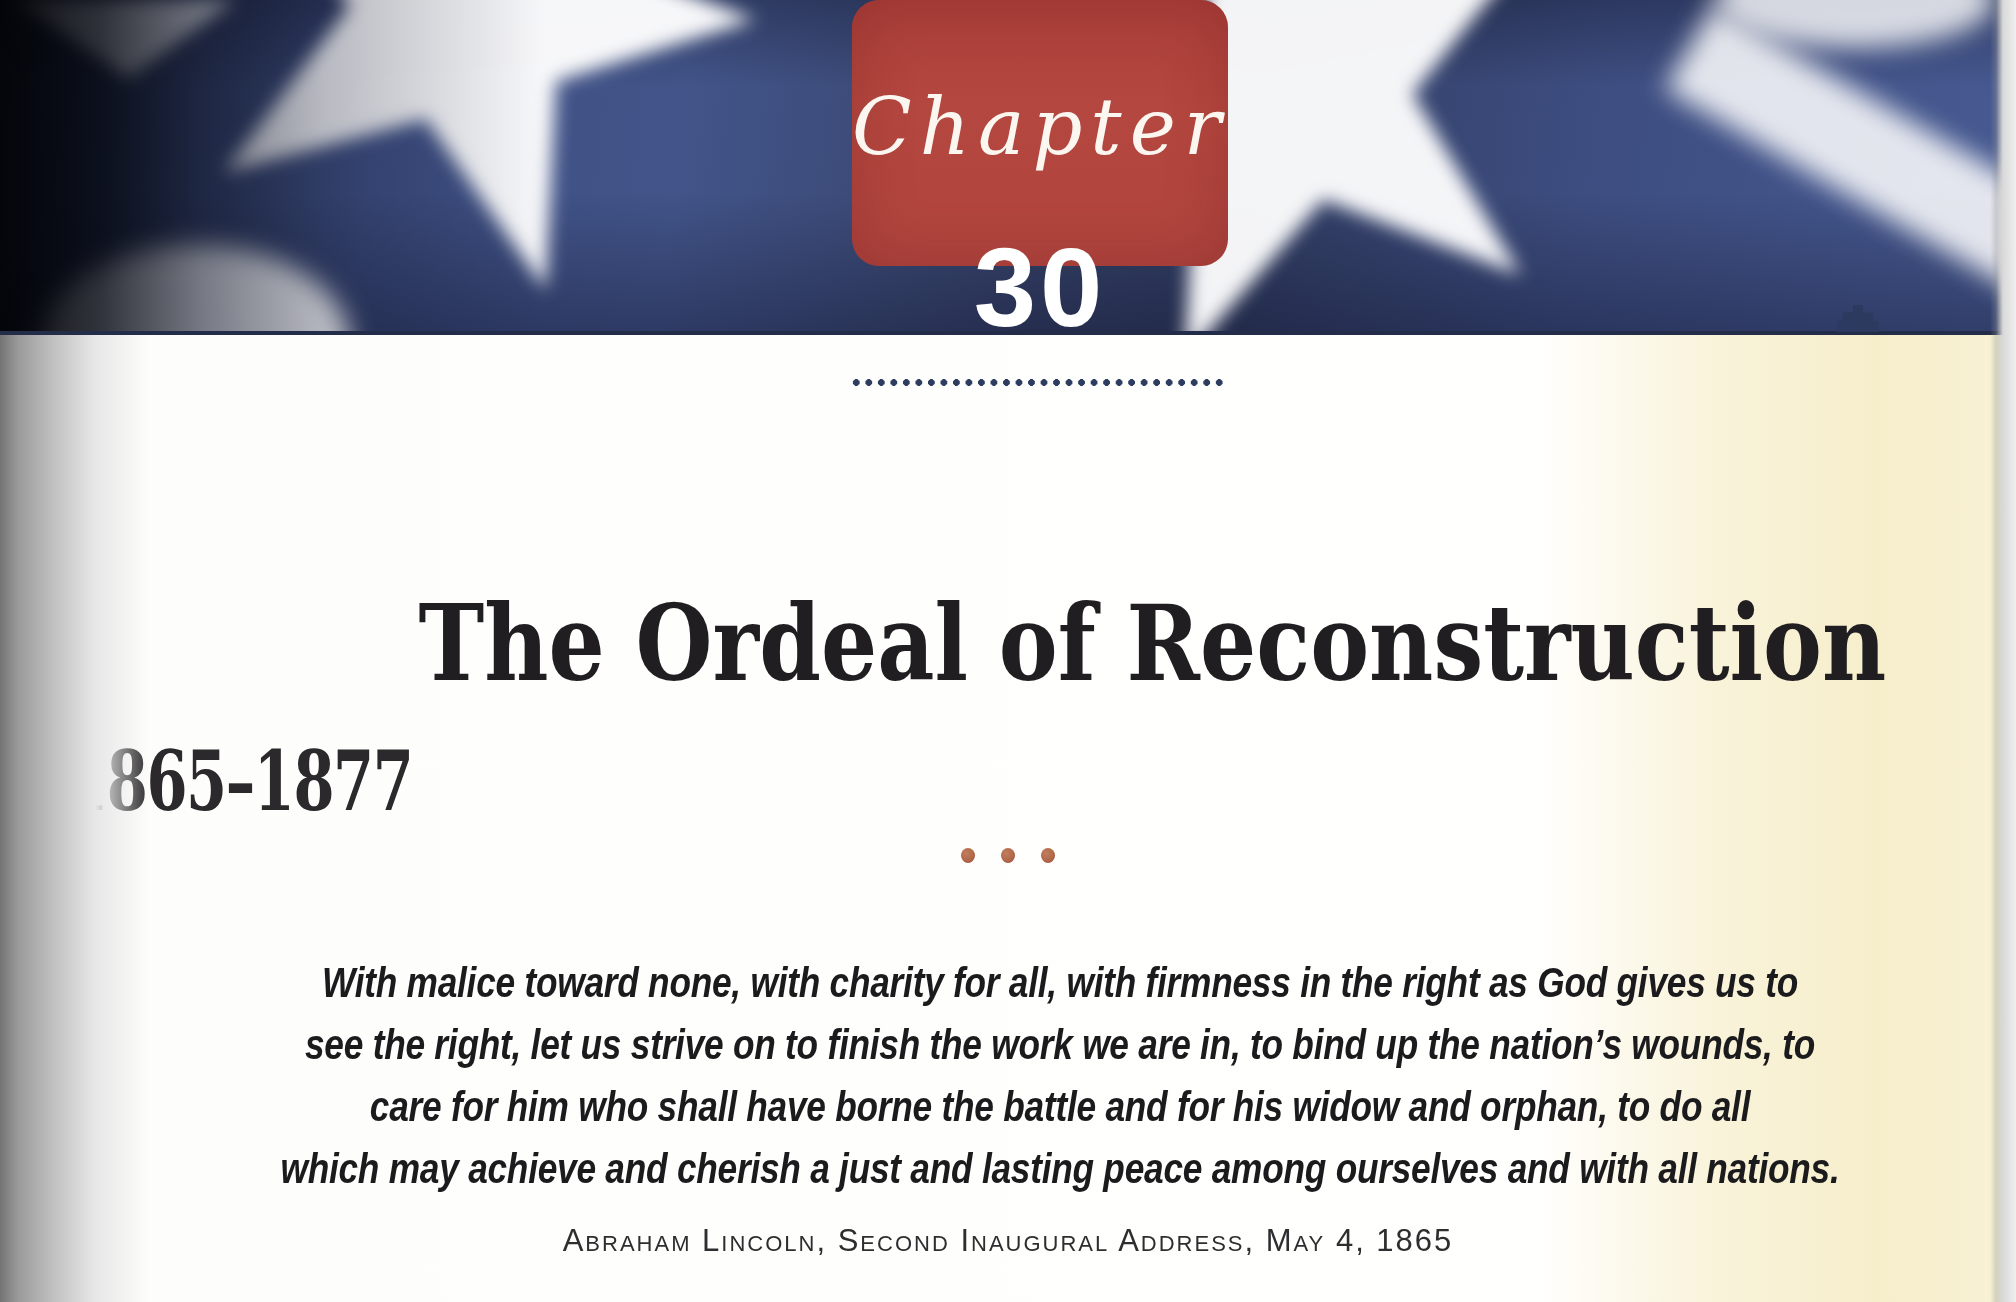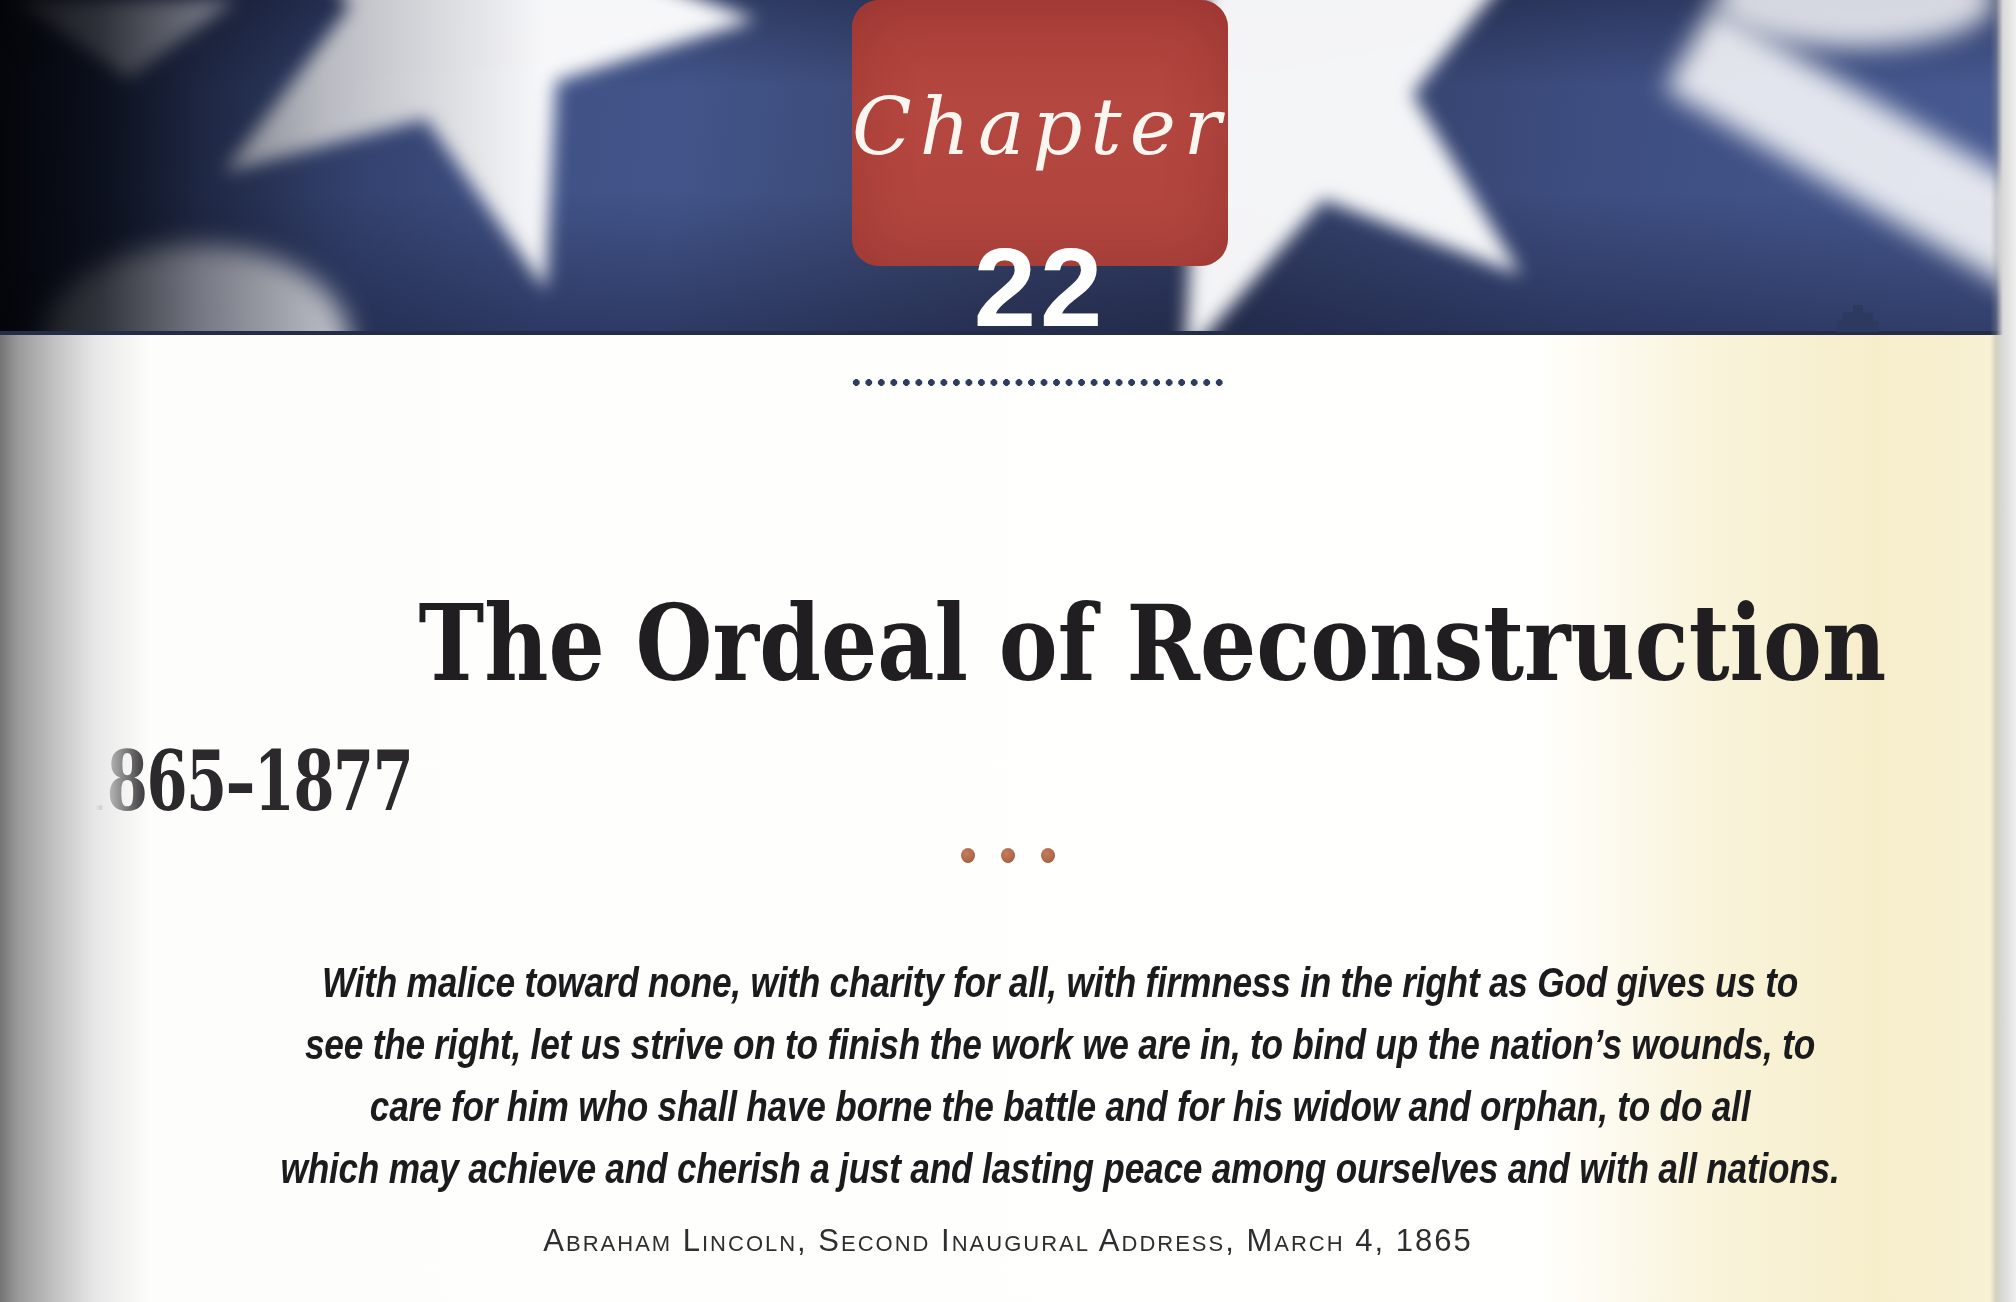--- a/index.html
+++ b/index.html
@@ -139,21 +139,21 @@
 
       <rect x="1650" y="140" width="620" height="95" transform="rotate(30 1930 190)" fill="#ffffff" opacity="0.85" filter="url(#softer)"></rect>
 
       <ellipse cx="1855" cy="0" rx="140" ry="48" fill="#ffffff" opacity="0.8" filter="url(#softer)"></ellipse>
     </svg>
     <div class="flag-gutter-shadow"></div>
   </div>
 
   <div class="chapter-box">
     <div class="chapter-word">Chapter</div>
-    <div class="chapter-num">22</div>
+    <div class="chapter-num">30</div>
   </div>
 
   <div class="dotted-divider"></div>
 
   <div class="chapter-title">
     <span class="squeeze">The Ordeal of Reconstruction</span>
   </div>
   <div class="date-range">
     <span class="squeeze">1865–1877</span>
   </div>
@@ -164,19 +164,19 @@
     <span class="dot"></span>
   </div>
 
   <div class="quote">
     <div>With malice toward none, with charity for all, with firmness in the right as God gives us to</div>
     <div>see the right, let us strive on to finish the work we are in, to bind up the nation’s wounds, to</div>
     <div>care for him who shall have borne the battle and for his widow and orphan, to do all</div>
     <div>which may achieve and cherish a just and lasting peace among ourselves and with all nations.</div>
   </div>
 
-  <div class="attribution">Abraham Lincoln, Second Inaugural Address, March 4, 1865</div>
+  <div class="attribution">Abraham Lincoln, Second Inaugural Address, May 4, 1865</div>
 
   <div class="left-edge"></div>
   <div class="right-edge"></div>
   <div class="scan-artifact"></div>
 
 </div>
 
 </body></html>

